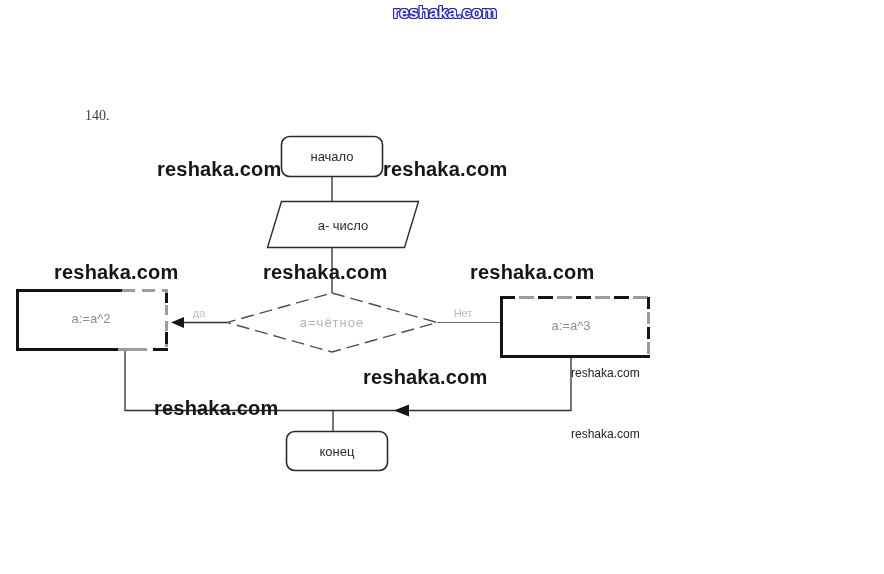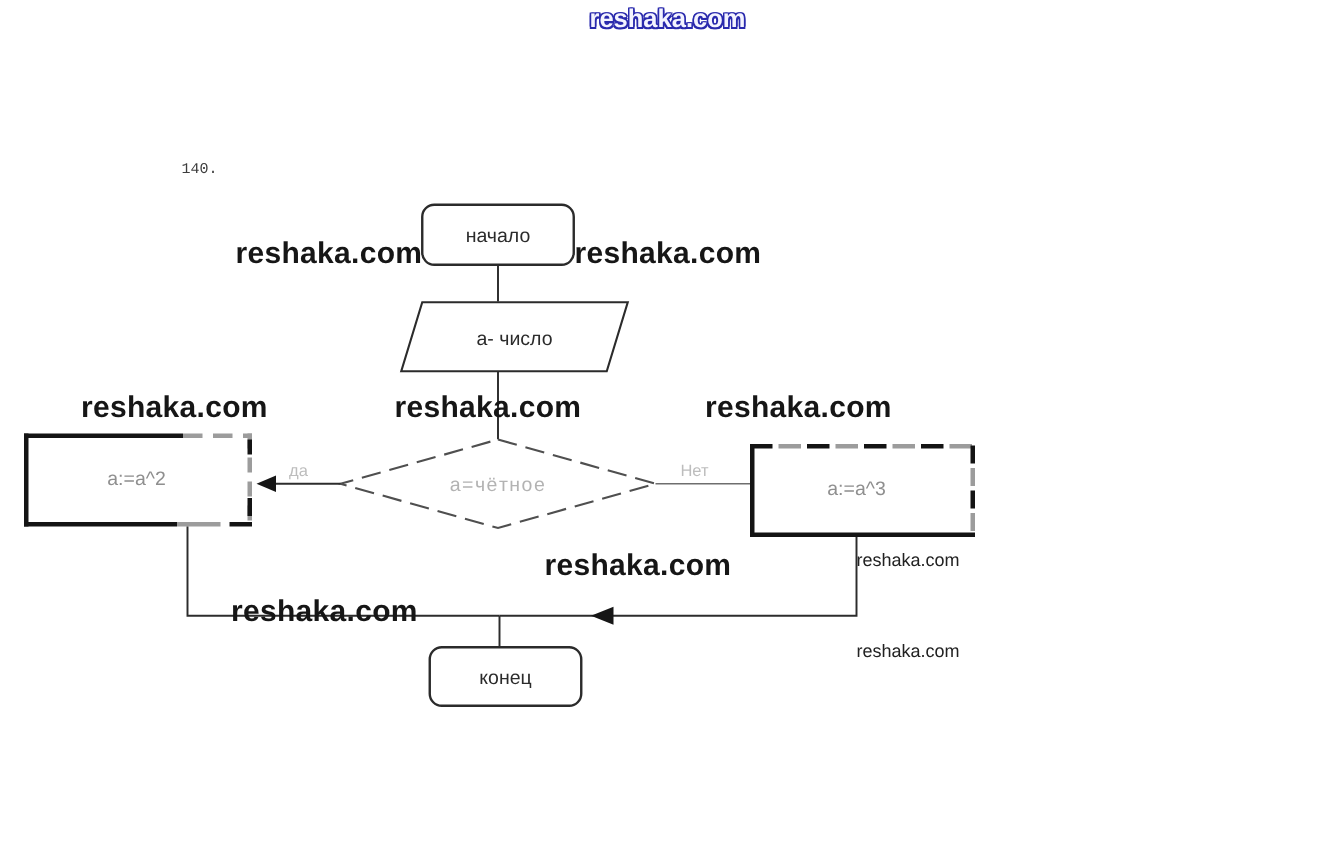--- a/index.html
+++ b/index.html
@@ -43,24 +43,23 @@
     font-family: "Liberation Sans", sans-serif;
     font-weight: 700;
     font-size: 17px;
     color: #f4f4ff;
     text-shadow: -1px 0 #2a2aad, 1px 0 #2a2aad, 0 -1px #2a2aad, 0 1px #2a2aad,
                  -1px -1px #2a2aad, 1px 1px #2a2aad, -1px 1px #2a2aad, 1px -1px #2a2aad;
     white-space: nowrap;
   }
   .task-number {
     position: absolute;
-    font-family: Liberation Mono, monospace;
-    font-size: 10px;
+    font-family: Liberation Serif, serif;
+    font-size: 14px;
     color: #3d3d3d;
-    margin-left: 36px;
   }
   
   .shape-fill { fill: #ffffff; }
   .solid-edge { stroke: #141414; stroke-width: 3; fill: none; }
   .gray-edge { stroke: #9c9c9c; stroke-width: 3; fill: none; }
   .thin-line { stroke: #2c2c2c; stroke-width: 1.3; fill: none; }
   .faint-line { stroke: #6e6e6e; stroke-width: 1.1; fill: none; }
   .terminator { fill: #ffffff; stroke: #2b2b2b; stroke-width: 1.6; }
   .node-text { font-family: "Liberation Sans", sans-serif; font-size: 13px; fill: #2b2b2b; }
   .gray-text { font-family: "Liberation Sans", sans-serif; font-size: 13px; fill: #8f8f8f; }

